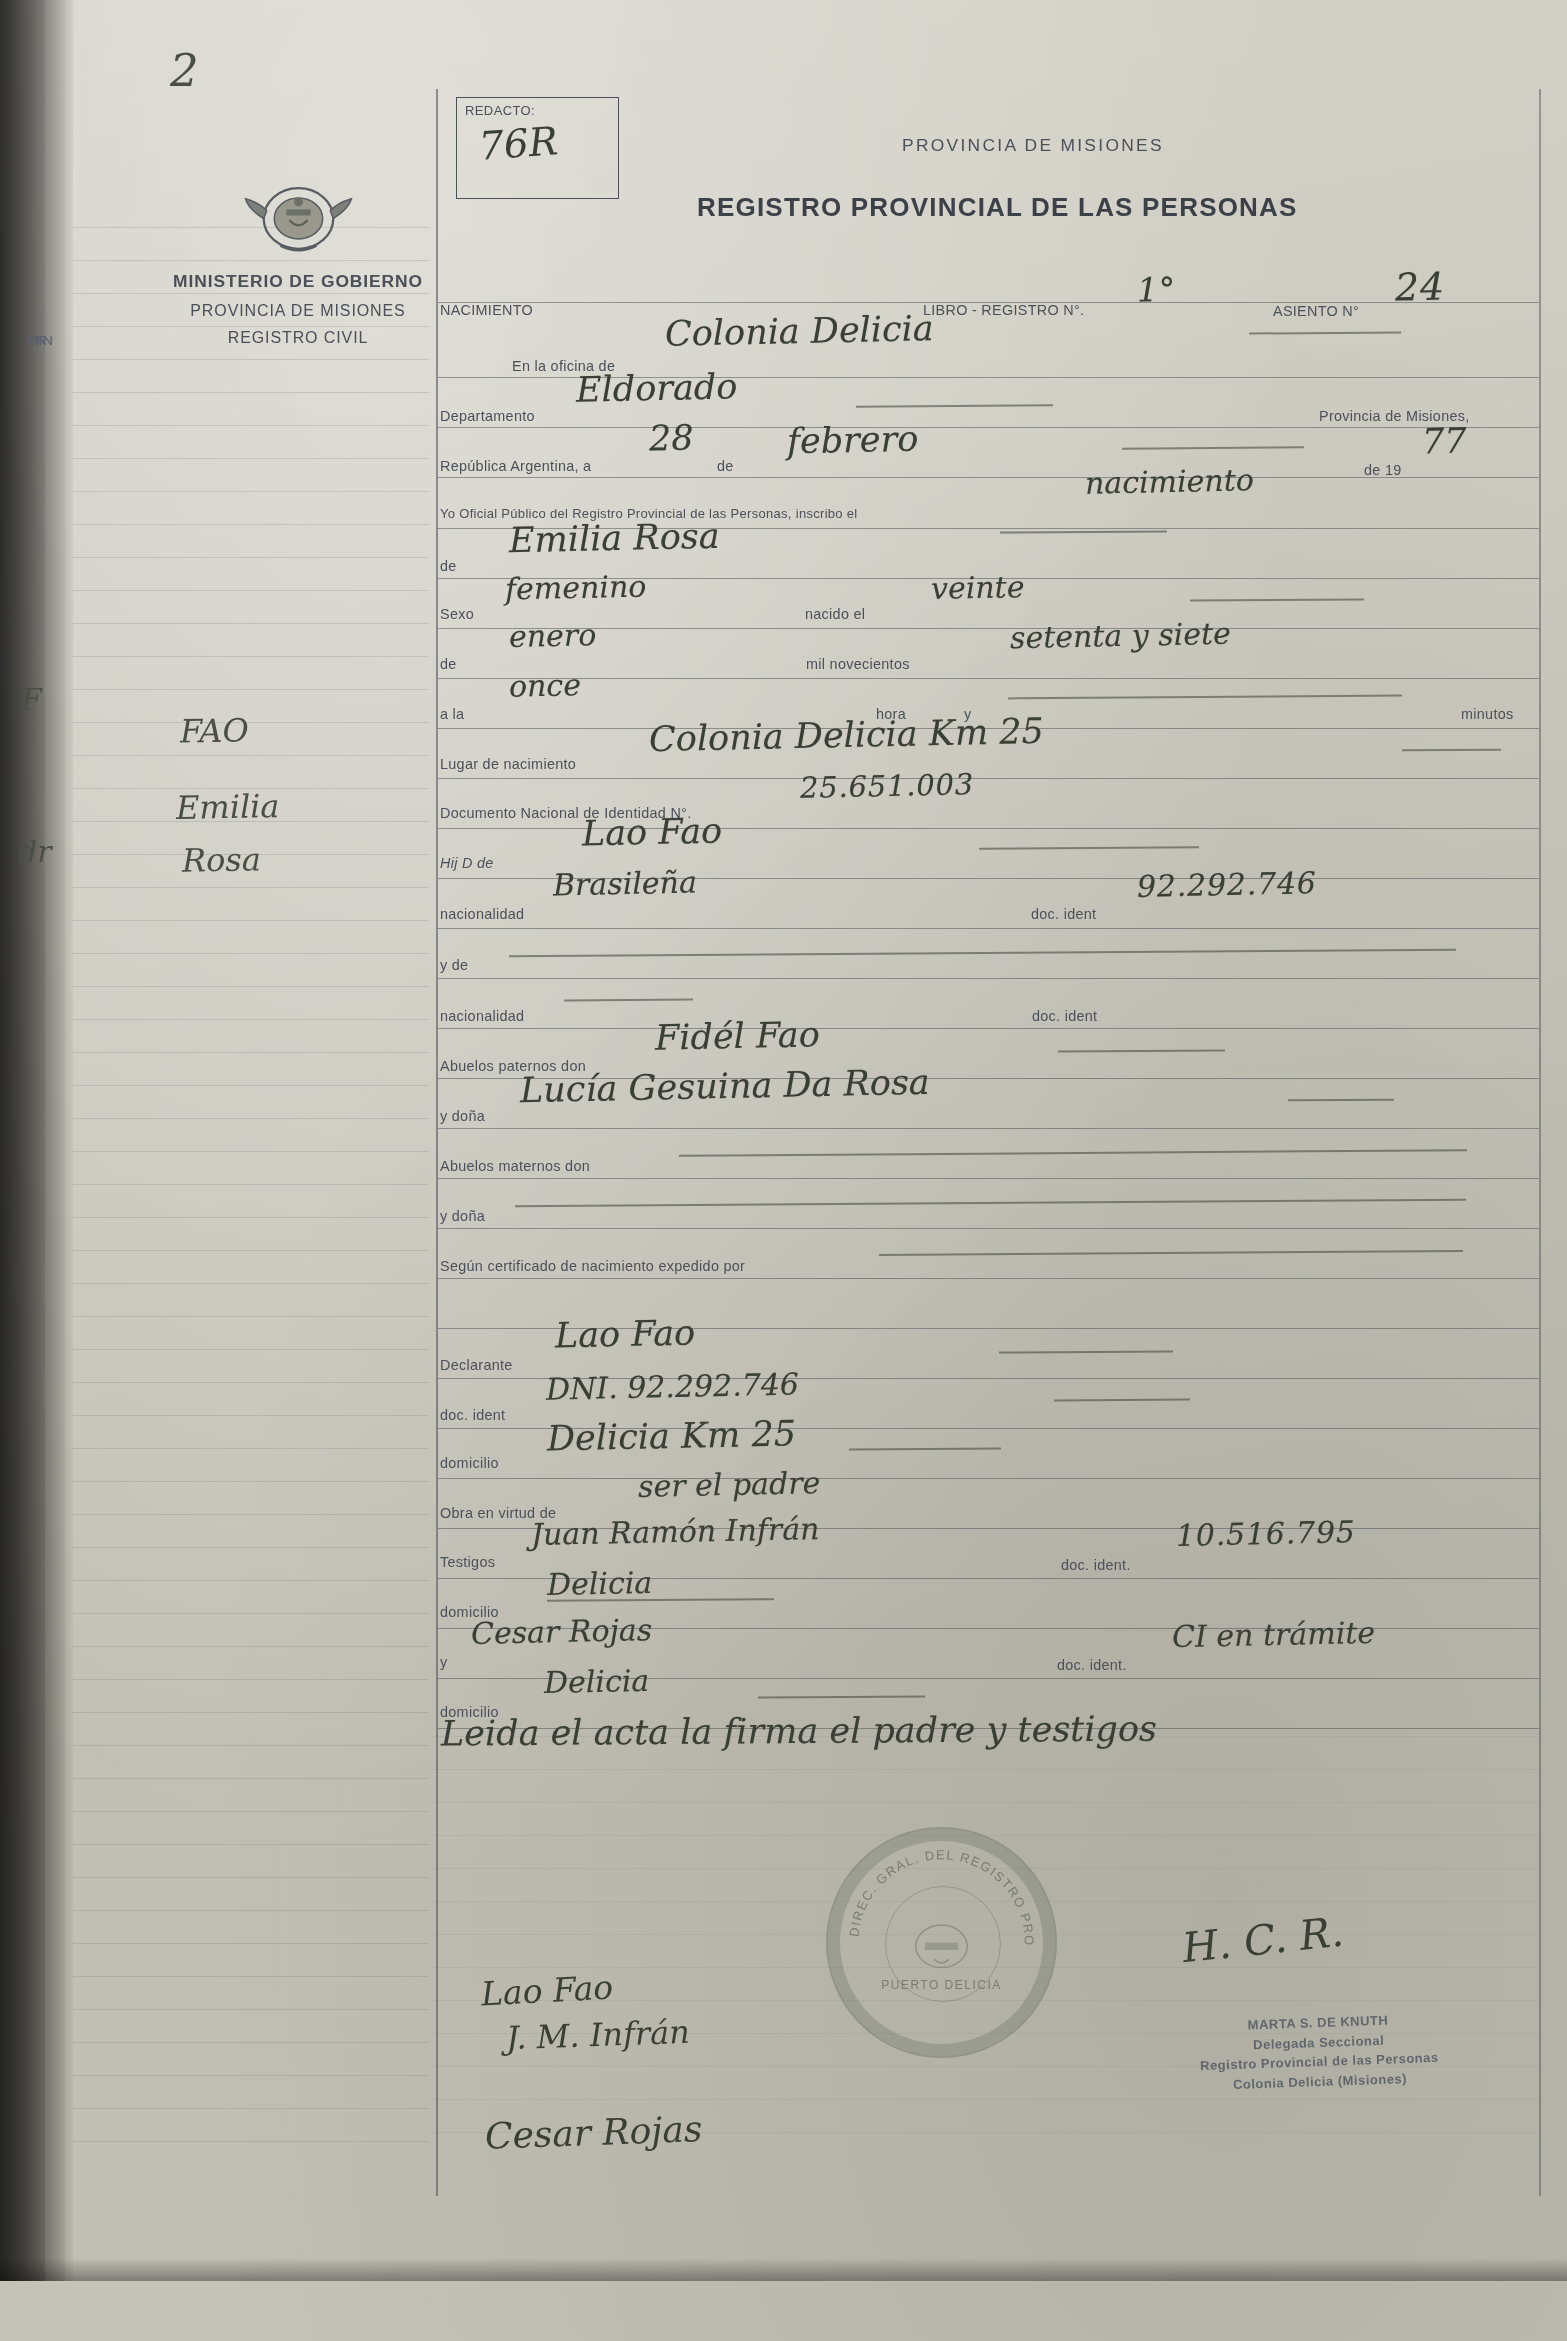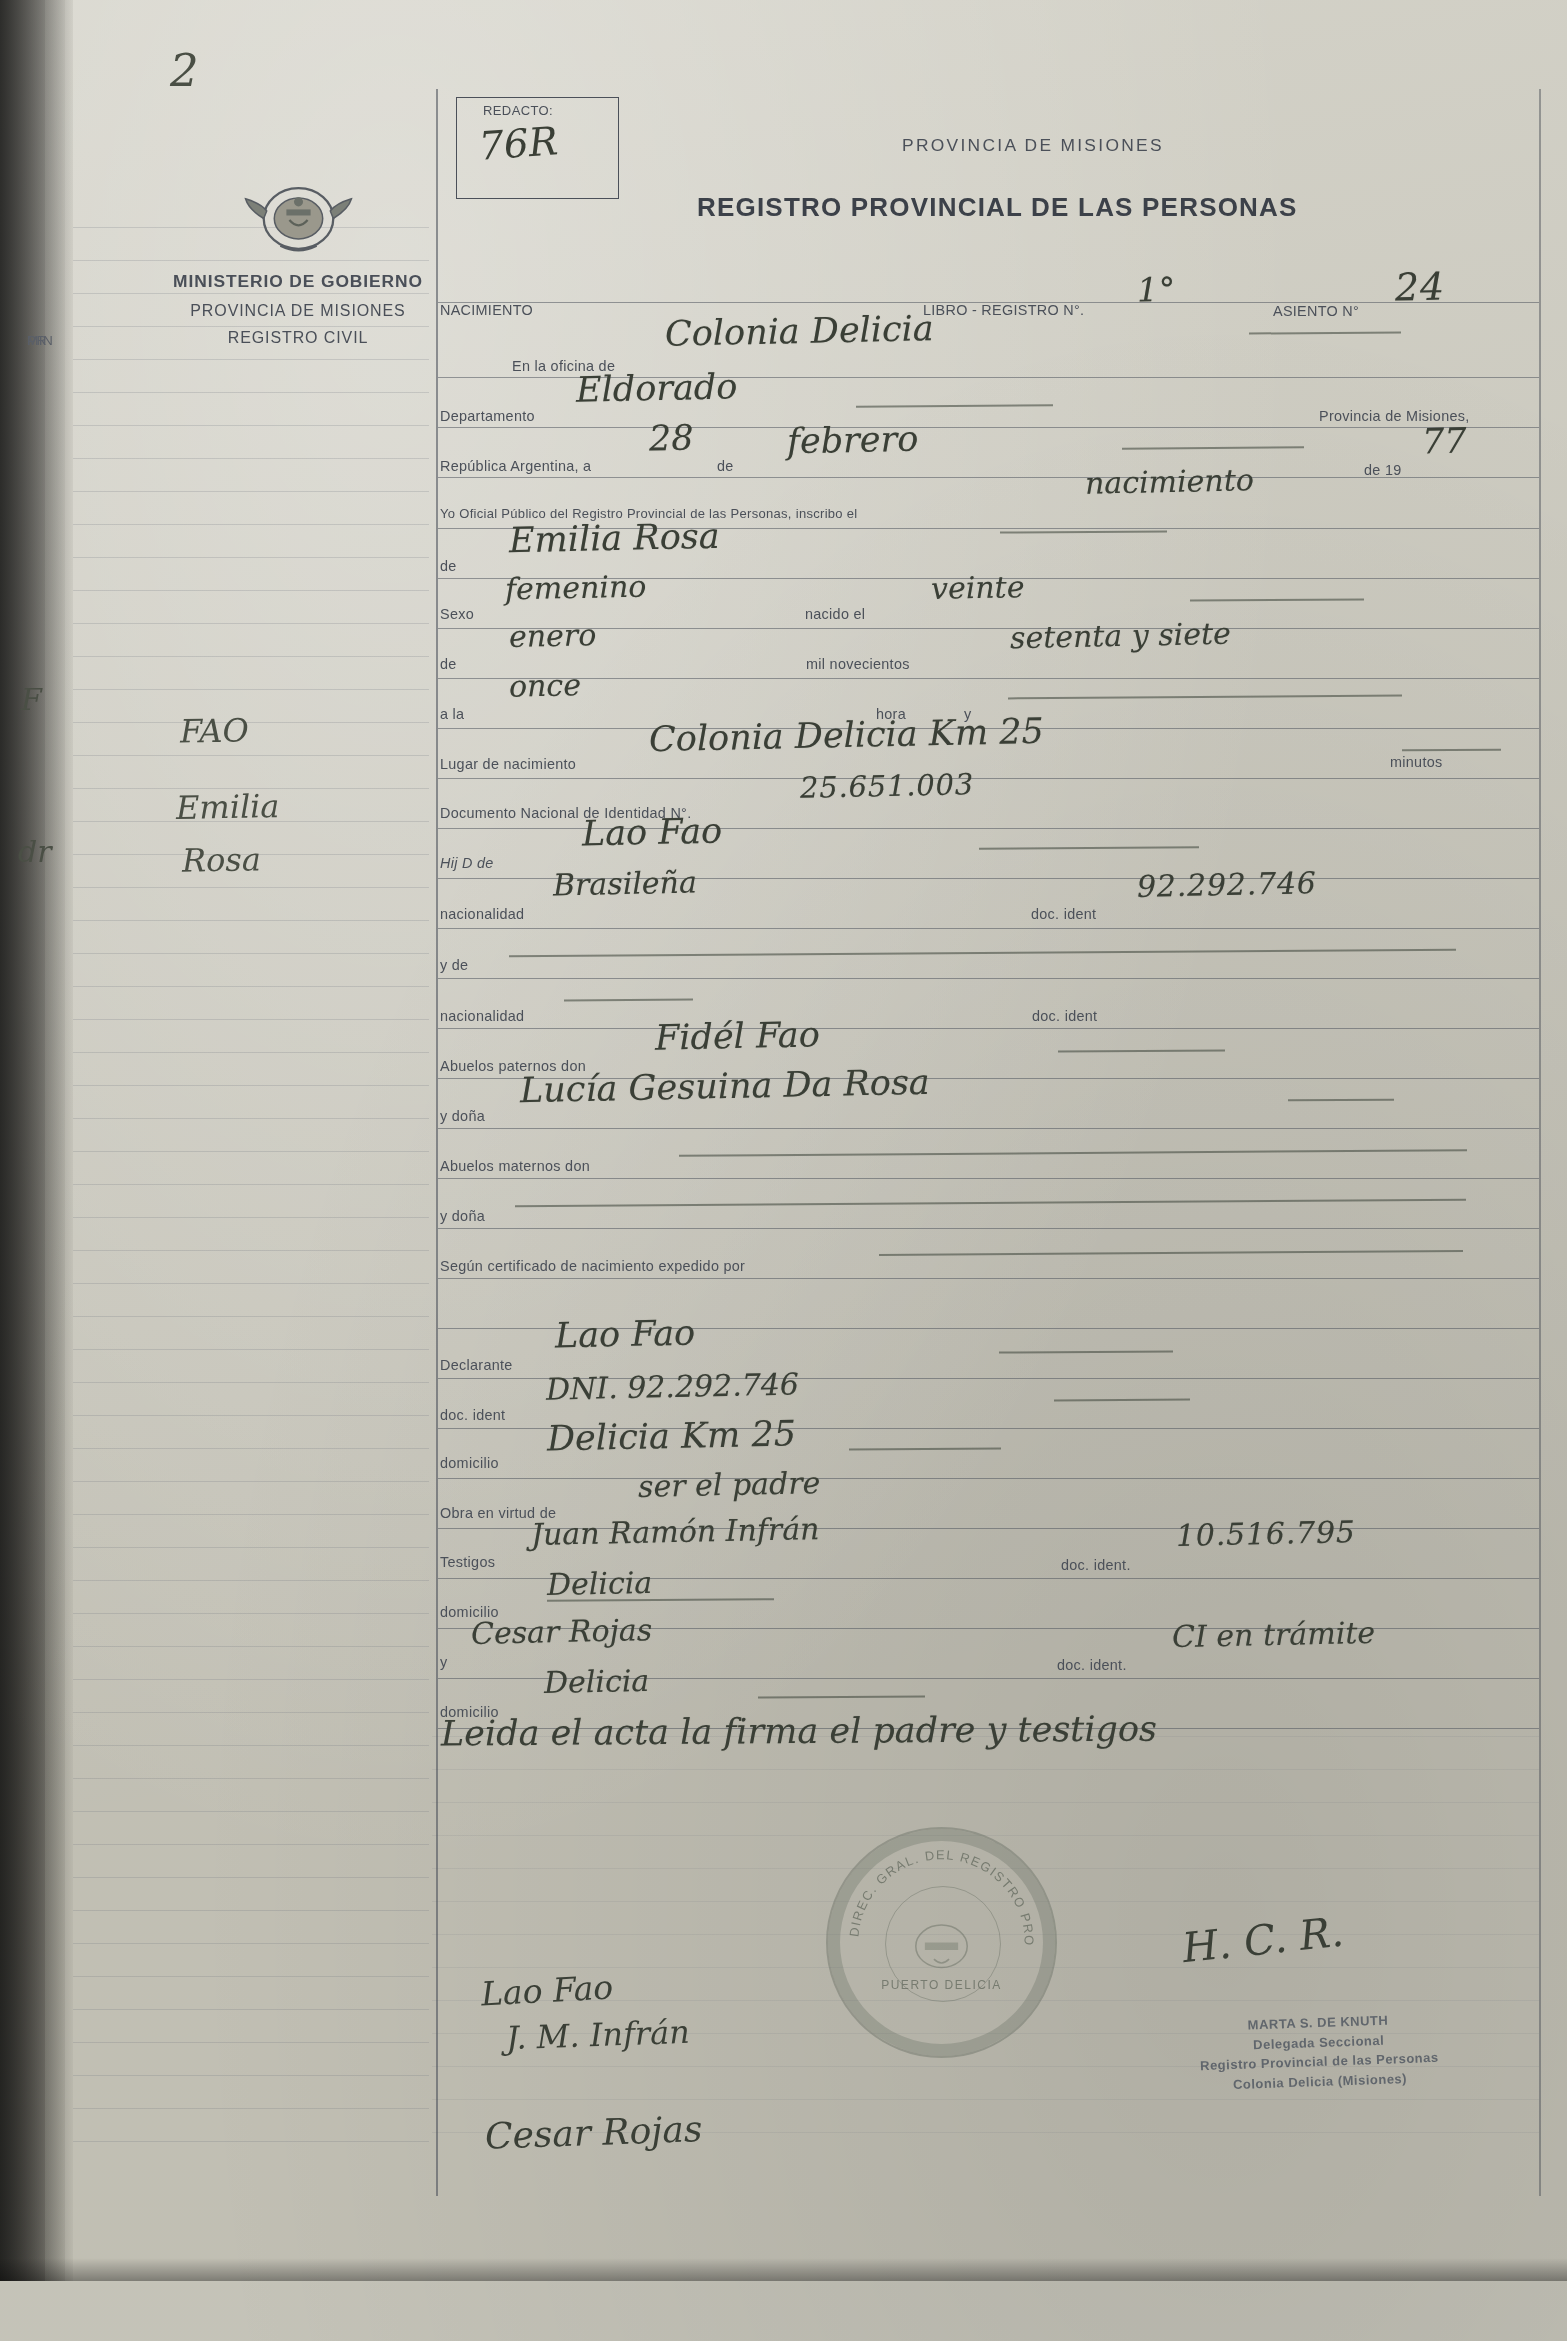--- a/index.html
+++ b/index.html
@@ -144,21 +144,21 @@
 
   
   .redacto-box {
     position: absolute;
     left: 456px; top: 97px;
     width: 161px; height: 100px;
     border: 1.5px solid #4b5059;
   }
   .redacto-label {
     position: absolute;
-    left: 483px; top: 103px;
+    left: 465px; top: 103px;
     font-size: 13px;
     color: #4b5059;
     letter-spacing: 0.4px;
   }
   .redacto-val {
     position: absolute;
     left: 479px; top: 121px;
     font-family: "DejaVu Serif", serif;
     font-style: italic;
     font-size: 39px;
@@ -413,21 +413,21 @@
   <div class="printed" style="left:440px; top:656px;">de</div>
   <div class="hand" style="left:509px; top:618px;">enero</div>
   <div class="printed" style="left:806px; top:656px;">mil novecientos</div>
   <div class="hand" style="left:1010px; top:618px;">setenta y siete</div>
 
   <div class="printed" style="left:440px; top:706px;">a la</div>
   <div class="hand" style="left:509px; top:668px;">once</div>
   <div class="printed" style="left:876px; top:706px;">hora</div>
   <div class="printed" style="left:964px; top:706px;">y</div>
   <div class="stroke" style="left:1008px; top:696px; width:394px;"></div>
-  <div class="printed" style="left:1390px; top:706px;margin-top:48px;">minutos</div>
+  <div class="printed" style="left:1461px; top:706px;">minutos</div>
 
   <div class="printed" style="left:440px; top:756px;">Lugar de nacimiento</div>
   <div class="hand lg" style="left:649px; top:715px;">Colonia Delicia Km 25</div>
   <div class="stroke" style="left:1402px; top:749px; width:99px;"></div>
 
   <div class="printed" style="left:440px; top:805px;">Documento Nacional de Identidad N°.</div>
   <div class="hand num" style="left:800px; top:769px; font-size:29px;">25.651.003</div>
 
   <div class="printed" style="left:440px; top:855px;font-style:italic;">Hij  D  de</div>
   <div class="hand lg" style="left:582px; top:812px;">Lao Fao</div>

